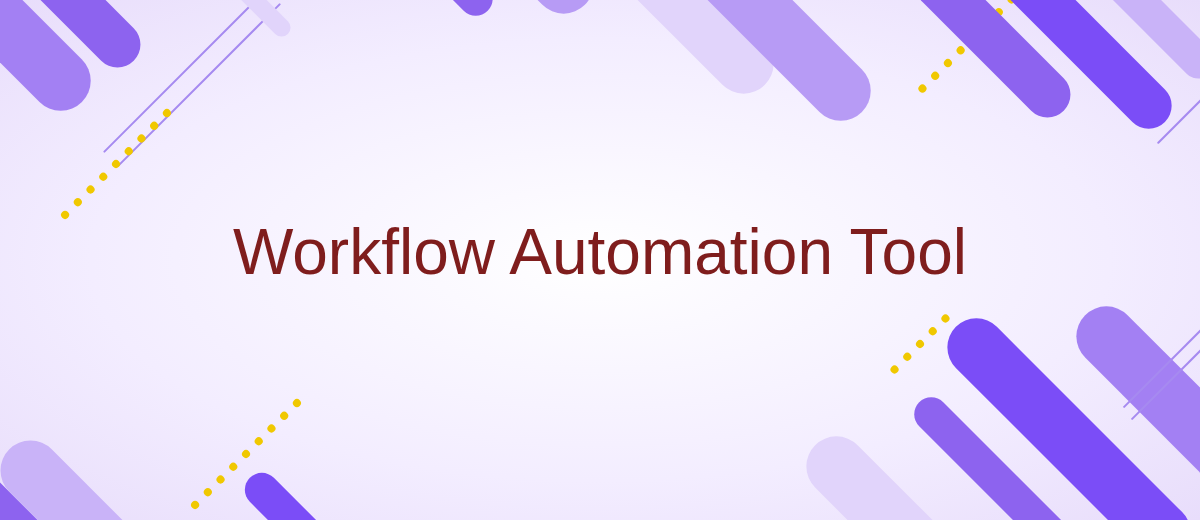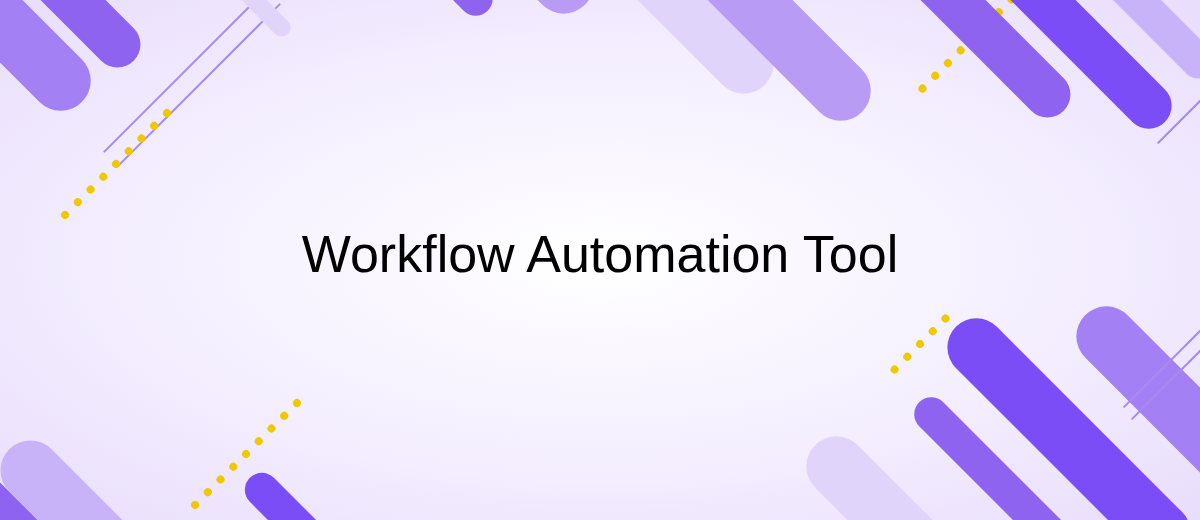--- a/index.html
+++ b/index.html
@@ -18,23 +18,23 @@
     .hero-text {
       position: absolute;
       top: 50%;
       left: 50%;
       transform: translate(-50%, -60%);
       text-align: center;
       z-index: 10;
     }
     .hero-line {
       display: block;
-      font-size: 52px;
+      font-size: 64px;
       font-weight: 400;
-      color: #000000;
+      color: #7f1d1d;
       line-height: 1.2;
       white-space: nowrap;
     }
     .pill {
       position: absolute;
       border-radius: 999px;
       transform: rotate(-45deg);
     }
     .thin-line {
       position: absolute;

